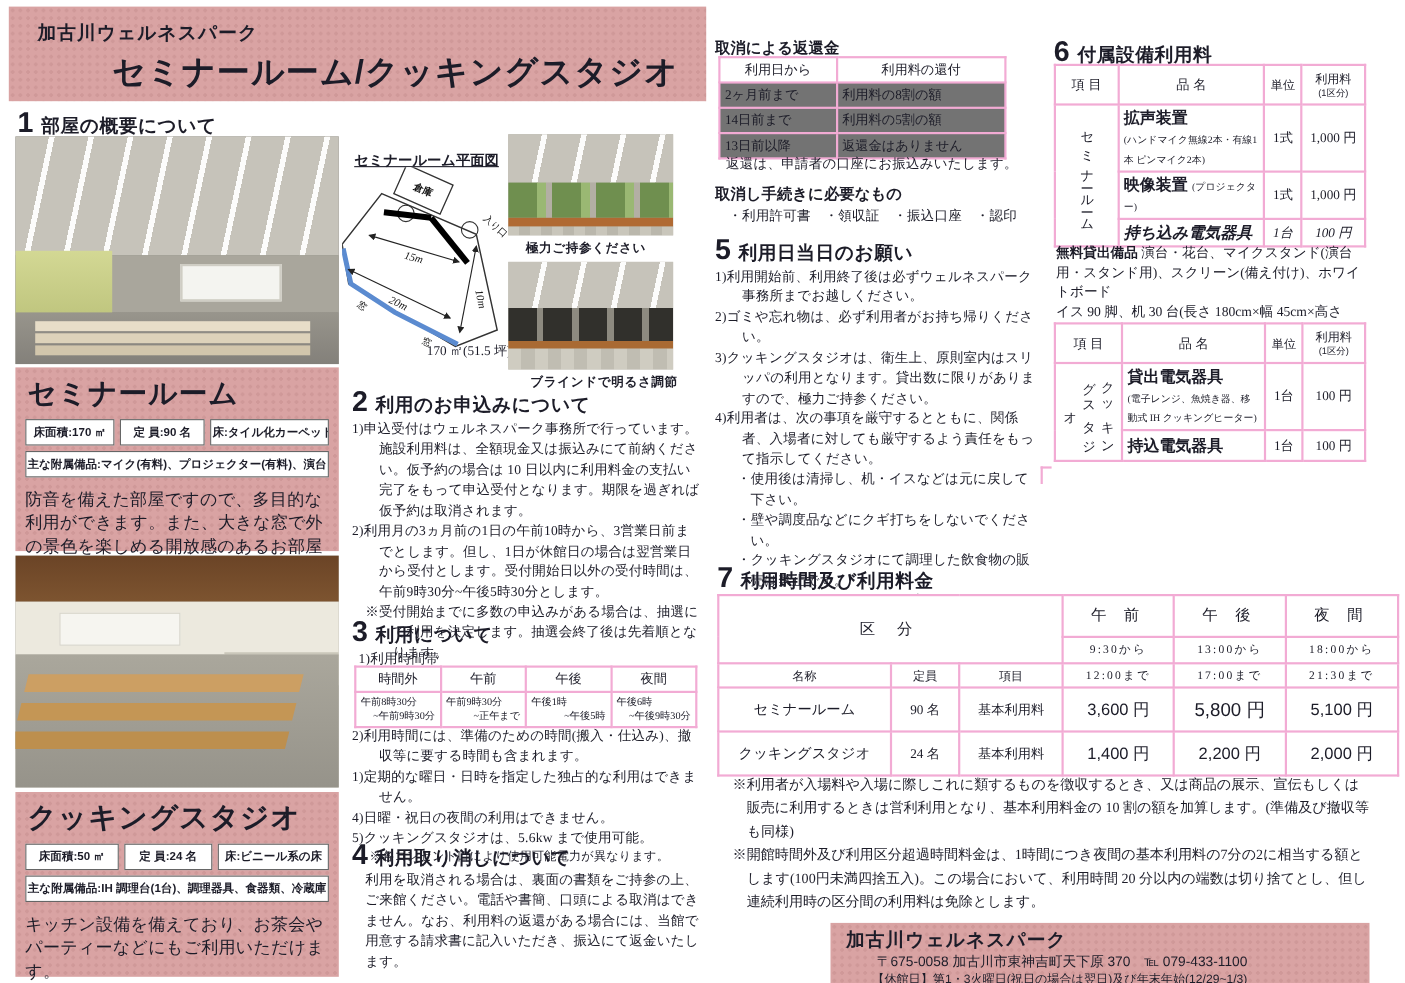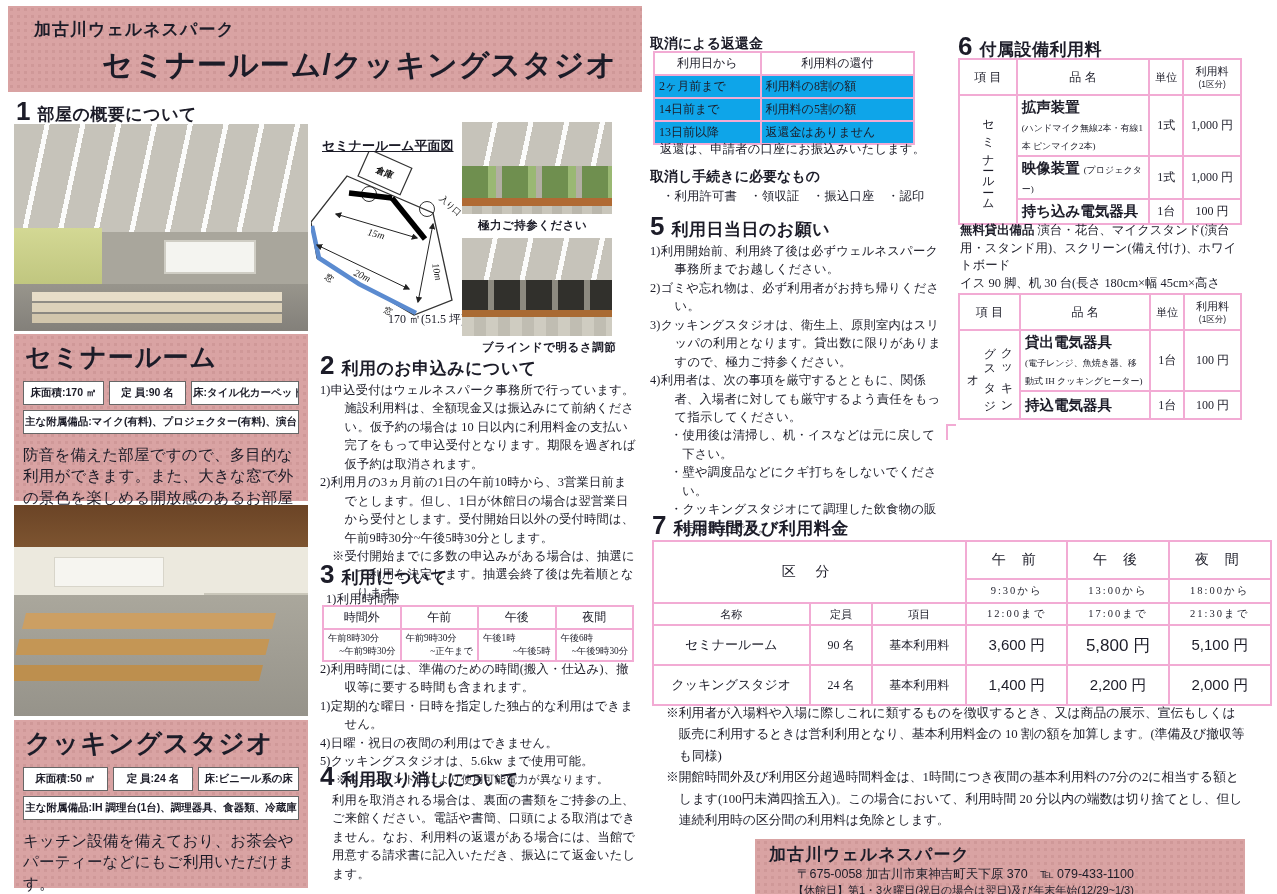--- a/index.html
+++ b/index.html
@@ -34,21 +34,21 @@
   .body-txt { font-size:12.3px; line-height:1.5; letter-spacing:.2px; }
   .hang { padding-left:2.0em; text-indent:-2.0em; }
   .hang1 { padding-left:1.0em; text-indent:-1.0em; }
   .indent1 { margin-left:12px; }
 
   
   table { border-collapse:collapse; }
   .ptable { border:2px solid #f2abd4; background:#fff; }
   .ptable td, .ptable th { border:2px solid #f2abd4; padding:2px 4px; font-weight:normal; }
   .th-g { font-family:"Liberation Sans","DejaVu Sans",sans-serif; font-weight:bold; text-align:center; }
-  .pinkcell { background:#0ea5e9;margin-left:31px; }
+  .pinkcell { background:#737373;margin-left:31px; }
   .vert { writing-mode:vertical-rl; text-orientation:upright; letter-spacing:4px; font-size:12px; text-align:center; margin:0 auto; }
 
   .fee-name { font-family:"Liberation Sans","DejaVu Sans",sans-serif; font-size:14.5px; font-weight:bold; }
   .fee-sub { font-size:9px; }
   .cnum { text-align:center; font-size:12px; }
 
   .free-block { font-size:12.4px; line-height:1.42; }
   .free-label { font-family:"Liberation Sans","DejaVu Sans",sans-serif; font-weight:bold; }
 
   .note-txt { font-size:12.8px; line-height:1.68; }
@@ -289,21 +289,21 @@
           </td>
       <td><span class="fee-name">拡声装置</span><br><span class="fee-sub">(ハンドマイク無線2本・有線1本 ピンマイク2本)</span></td>
       <td class="cnum">1式</td>
       <td class="cnum">1,000 円</td>
     </tr>
     <tr style="height:30px;">
       <td><span class="fee-name">映像装置</span> <span class="fee-sub">(プロジェクター)</span></td>
       <td class="cnum">1式</td>
       <td class="cnum">1,000 円</td>
     </tr>
-    <tr style="height:14px;">
+    <tr style="height:14px;font-style:italic;">
       <td><span class="fee-name">持ち込み電気器具</span></td>
       <td class="cnum">1台</td>
       <td class="cnum">100 円</td>
     </tr>
   </tbody>
     </table>
 
   <div class="abs free-block" style="left:960px; top:222px; width:285px;">
     <span class="free-label">無料貸出備品</span>
     <span>演台・花台、マイクスタンド(演台用・スタンド用)、スクリーン(備え付け)、ホワイトボード</span><br>

